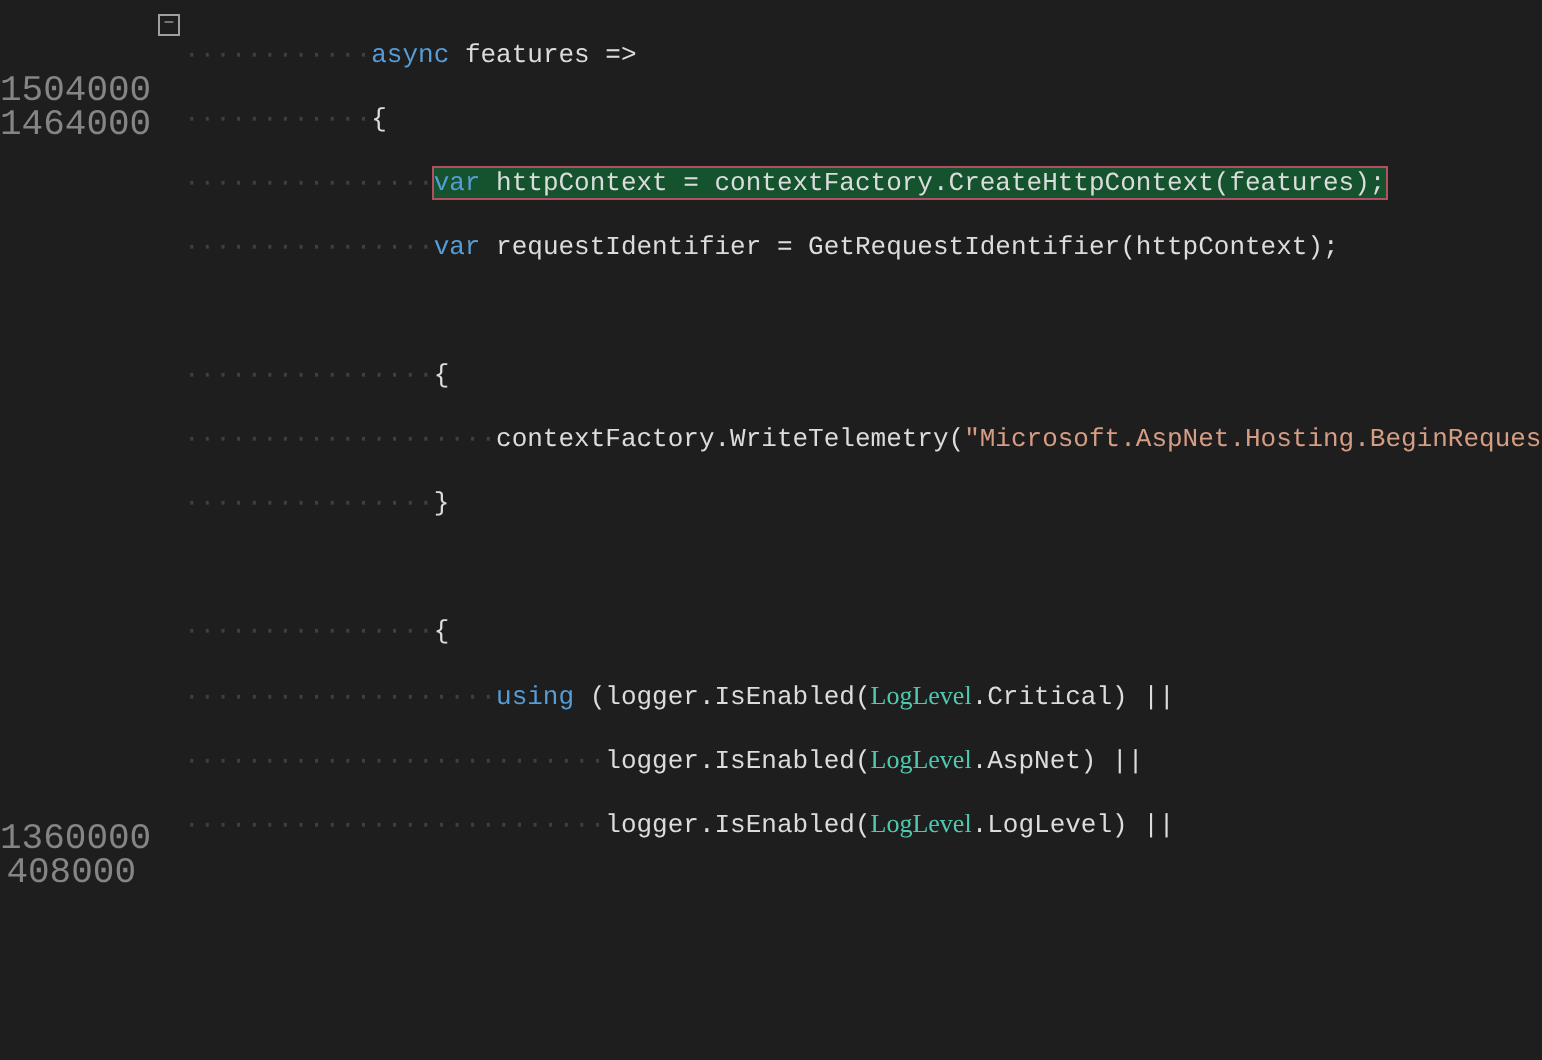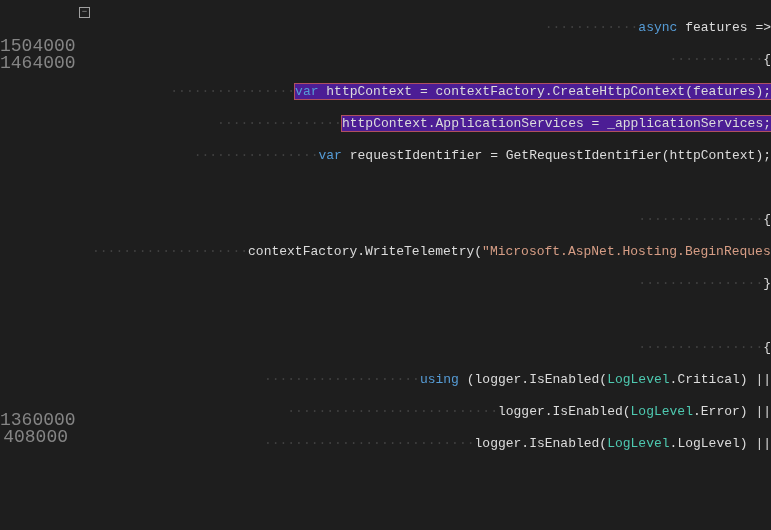--- a/index.html
+++ b/index.html
@@ -50,29 +50,28 @@
   }
   .code-area {
     flex: 1;
     padding-top: 4px;
     white-space: pre;
     overflow: hidden;
   }
   .code-line {
     height: 17px;
     line-height: 17px;
-    text-align: right;
   }
   .ws { color: #404040; }
   .kw-blue { color: #569cd6; }
-  .type { color: #4ec9b0; }
+  .type { color: #4ec9b0; font-family: Liberation Serif, serif; }
   .str { color: #d69d85; }
   .white { color: #dcdcdc; }
   .hl {
-    background: #4c1d95;
+    background: #14532d;
     outline: 1px solid #b05060;
   }
 </style>
 </head>
 <body>
 
 <div class="editor-container">
   <div class="gutter">
     <div class="gutter-line"></div>
     <div class="gutter-line"></div>
@@ -108,30 +107,29 @@
   </div>
 
   <div class="fold-gutter">
     <div class="fold-box">−</div>
   </div>
 
   <div class="code-area">
 <div class="code-line"><span class="ws">············</span><span class="kw-blue">async</span><span class="white"> features =&gt;</span></div>
 <div class="code-line"><span class="ws">············</span><span class="white">{</span></div>
 <div class="code-line"><span class="ws">················</span><span class="hl"><span class="kw-blue">var</span><span class="white"> httpContext = contextFactory.CreateHttpContext(features);</span></span></div>
-<div class="code-line"><span class="ws">················</span><span class="hl"><span class="white">httpContext.ApplicationServices = _applicationServices;</span></span></div>
 <div class="code-line"><span class="ws">················</span><span class="kw-blue">var</span><span class="white"> requestIdentifier = GetRequestIdentifier(httpContext);</span></div>
 <div class="code-line"></div>
 <div class="code-line"><span class="ws">················</span><span class="white">{</span></div>
 <div class="code-line"><span class="ws">····················</span><span class="white">contextFactory.WriteTelemetry(</span><span class="str">"Microsoft.AspNet.Hosting.BeginRequest"</span></div>
 <div class="code-line"><span class="ws">················</span><span class="white">}</span></div>
 <div class="code-line"></div>
 <div class="code-line"><span class="ws">················</span><span class="white">{</span></div>
 <div class="code-line"><span class="ws">····················</span><span class="kw-blue">using</span><span class="white"> (logger.IsEnabled(</span><span class="type">LogLevel</span><span class="white">.Critical) ||</span></div>
-<div class="code-line"><span class="ws">···························</span><span class="white">logger.IsEnabled(</span><span class="type">LogLevel</span><span class="white">.Error) ||</span></div>
+<div class="code-line"><span class="ws">···························</span><span class="white">logger.IsEnabled(</span><span class="type">LogLevel</span><span class="white">.AspNet) ||</span></div>
 <div class="code-line"><span class="ws">···························</span><span class="white">logger.IsEnabled(</span><span class="type">LogLevel</span><span class="white">.LogLevel) ||</span></div>
 
 
 
 
 
 
 
 
 

